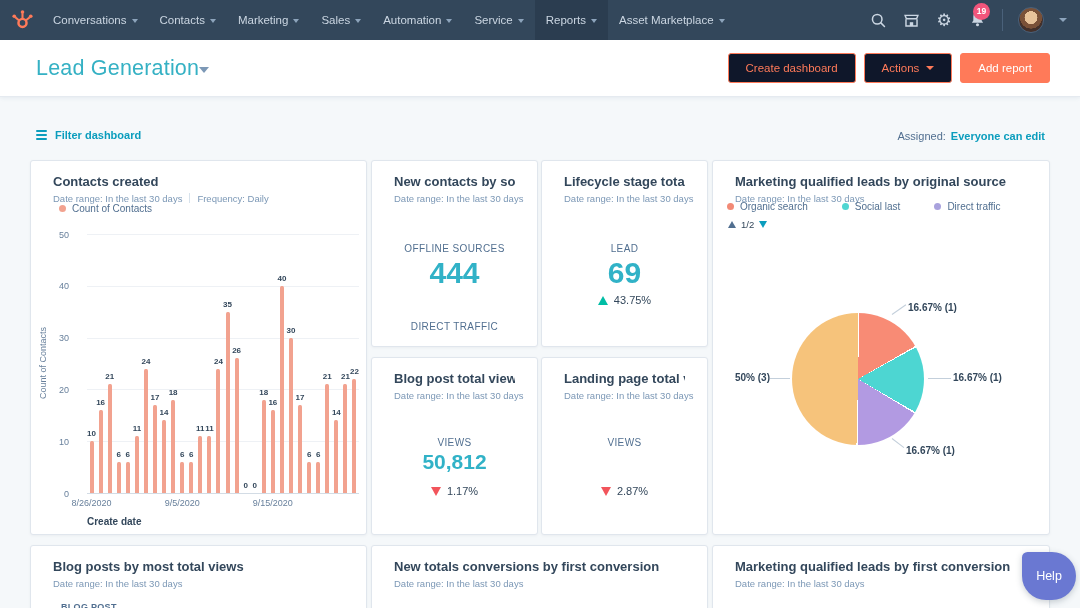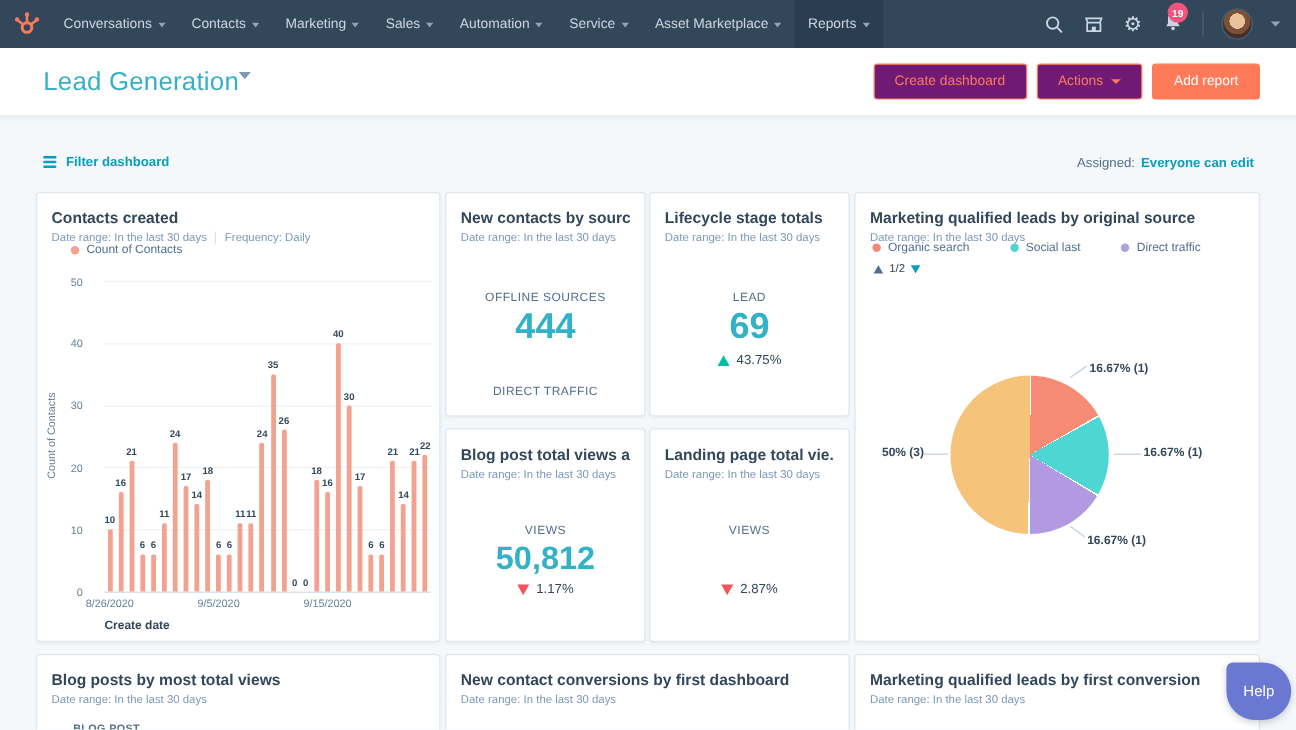--- a/index.html
+++ b/index.html
@@ -18,39 +18,39 @@
   .gear-glyph { font-size:17px; line-height:17px; color:#cbd6e2; }
   .bell-wrap { position:relative; cursor:pointer; }
   .nav-badge { position:absolute; top:-6px; right:-3px; min-width:17px; height:17px; background:#f2557c; color:#fff; font-size:8.5px; font-weight:bold; border-radius:50%; display:flex; align-items:center; justify-content:center; padding:0 3px; }
   .nav-divider { width:1px; height:22px; background:#4a617a; }
   .avatar { width:26px; height:26px; border-radius:50%; cursor:pointer;
     background:radial-gradient(circle at 50% 40%, #e8c39a 0 34%, #7a5138 35% 58%, #43302a 59% 100%); border:1px solid #4a617a; }
   .avatar-caret { width:0; height:0; border-left:4px solid transparent; border-right:4px solid transparent; border-top:4.5px solid #8da4bc; cursor:pointer; }
 
   
   .page-header { position:absolute; top:40px; left:0; right:0; height:57px; background:#fff; border-bottom:1px solid #e5eaf0; box-shadow:0 1px 4px rgba(81,111,144,.10); display:flex; align-items:center; padding:0 30px 0 36px; z-index:20; }
-  .page-title-wrap { display:flex; align-items:flex-start; cursor:pointer; }
+  .page-title-wrap { display:flex; align-items:center; cursor:pointer; }
   .page-title { font-size:21.5px; color:#35b1c4; font-weight:400; letter-spacing:.2px; }
   .title-caret { width:0; height:0; border-left:5px solid transparent; border-right:5px solid transparent; border-top:6px solid #7c98b6; margin-top:4px; }
   .header-buttons { margin-left:auto; display:flex; gap:8px; }
-  .btn { font-size:11.5px; padding:8px 17px; border-radius:3px; border:1px solid #ff7a59; color:#ff7a59; background:#701a75; cursor:pointer; display:flex; align-items:center; gap:7px; font-family:inherit; }
+  .btn { font-size:11.5px; padding:8px 17px; border-radius:3px; border:1px solid #ff7a59; color:#ff7a59; background:#0f172a; cursor:pointer; display:flex; align-items:center; gap:7px; font-family:inherit; }
   .btn.primary { background:#ff7a59; color:#fff; }
   .btn-caret { width:0; height:0; border-left:4px solid transparent; border-right:4px solid transparent; border-top:4.5px solid #ff7a59; }
 
   
   .filter-row { position:absolute; top:129px; left:36px; display:flex; align-items:center; gap:8px; cursor:pointer; z-index:5; }
   .filter-icon { display:flex; flex-direction:column; gap:2.5px; }
   .filter-icon i { display:block; height:1.8px; background:#0b9dbd; border-radius:1px; }
   .filter-icon i:nth-child(1){ width:11px; } .filter-icon i:nth-child(2){ width:11px; } .filter-icon i:nth-child(3){ width:11px; }
   .filter-label { font-size:11px; font-weight:bold; color:#0b9dbd; }
   .assigned { position:absolute; top:130px; right:35px; font-size:11px; color:#516f90; z-index:5; }
   .assigned .link { color:#0b9dbd; font-weight:bold; cursor:pointer; margin-left:5px; }
 
   
-  .card { position:absolute; background:#fff; border:1px solid #e0e6ed; border-radius:3px; box-shadow:0 1px 3px rgba(45,62,80,.05); padding:13px 12px; }
+  .card { position:absolute; background:#fff; border:1px solid #e0e6ed; border-radius:3px; box-shadow:0 1px 3px rgba(45,62,80,.05); padding:13px 22px; }
   .card-title { font-size:13px; font-weight:bold; color:#33475b; white-space:nowrap; overflow:hidden; cursor:pointer; }
   .card-meta { display:flex; align-items:flex-start; gap:7px; margin-top:4px; font-size:9.5px; color:#7c98b6; white-space:nowrap; }
   .meta-divider { width:1px; height:10px; background:#d7e2ec; }
 
   #card-contacts     { left:30px;  top:160px; width:337px; height:375px; }
   #card-sources      { left:371px; top:160px; width:167px; height:187px; overflow:hidden; }
   #card-lifecycle    { left:541px; top:160px; width:167px; height:187px; overflow:hidden; }
   #card-pie          { left:712px; top:160px; width:338px; height:375px; }
   #card-blogviews    { left:371px; top:357px; width:167px; height:178px; overflow:hidden; }
   #card-landingviews { left:541px; top:357px; width:167px; height:178px; overflow:hidden; }
@@ -134,26 +134,26 @@
         <span class="nav-caret"></span>
       </div>
       <div class="nav-item">
         <span>Automation</span>
         <span class="nav-caret"></span>
       </div>
       <div class="nav-item">
         <span>Service</span>
         <span class="nav-caret"></span>
       </div>
-      <div class="nav-item">
-        <span>Asset Marketplace</span>
-        <span class="nav-caret"></span>
-      </div>
       <div class="nav-item active">
         <span>Reports</span>
+        <span class="nav-caret"></span>
+      </div>
+      <div class="nav-item">
+        <span>Asset Marketplace</span>
         <span class="nav-caret"></span>
       </div>
     </div>
   <div class="nav-right">
     <div class="nav-icon">
       <svg width="17" height="17" viewBox="0 0 20 20">
           <circle cx="8.5" cy="8.5" r="5.6" fill="none" stroke="#cbd6e2" stroke-width="1.8"></circle>
           <line x1="12.8" y1="12.8" x2="17" y2="17" stroke="#cbd6e2" stroke-width="1.8" stroke-linecap="round"></line>
         </svg>
     </div>
@@ -360,21 +360,21 @@
   <span class="pie-label pl-bottom">16.67% (1)</span>
   <span class="pie-label pl-left">50% (3)</span>
 </div>
 
 <div class="card" id="card-blogviews">
   <div class="card-title">Blog post total views a...</div>
   <div class="card-meta">
       <span>Date range: In the last 30 days</span>
     </div>
   <div class="metric-label" style="top:79px">VIEWS</div>
-  <div class="metric-value" style="top:92px;font-size:27px">50,812</div>
+  <div class="metric-value" style="top:92px;font-size:21px">50,812</div>
   <div class="metric-delta" style="top:127px">
     <span class="tri-down"></span>
     <span>1.17%</span>
   </div>
 </div>
 
 <div class="card" id="card-landingviews">
   <div class="card-title">Landing page total vie...</div>
   <div class="card-meta">
       <span>Date range: In the last 30 days</span>
@@ -387,21 +387,21 @@
 </div>
 
 <div class="card" id="card-blogposts">
   <div class="card-title">Blog posts by most total views</div>
   <div class="card-meta">
       <span>Date range: In the last 30 days</span>
     </div>
   <div class="table-col-header">BLOG POST</div>
 </div>
 <div class="card" id="card-conversions">
-  <div class="card-title">New contact conversions by first dashboard</div>
+  <div class="card-title">New totals conversions by first conversion</div>
   <div class="card-meta">
       <span>Date range: In the last 30 days</span>
     </div>
 </div>
 <div class="card" id="card-mqlconv">
   <div class="card-title">Marketing qualified leads by first conversion</div>
   <div class="card-meta">
       <span>Date range: In the last 30 days</span>
     </div>
 </div>

